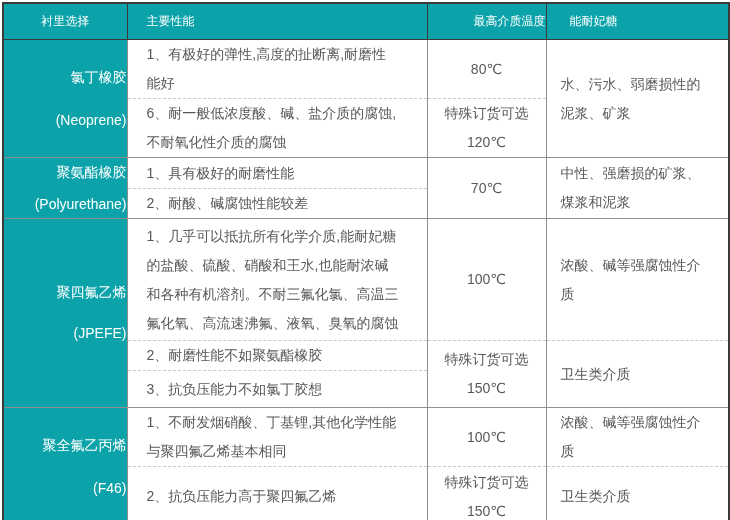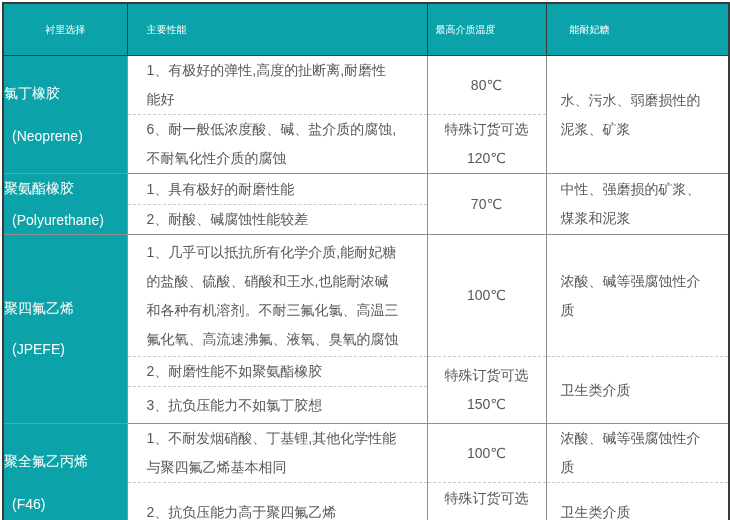--- a/index.html
+++ b/index.html
@@ -14,46 +14,46 @@
     border-collapse: collapse;
     table-layout: fixed;
     width: 726px;
     margin: 2px;
     border: 2px solid var(--border-dark, #3a3a3a);
   }
   th {
     background: var(--accent, #0ba3a9);
     color: var(--header-text, #ffffff);
     font-weight: normal;
-    font-size: 10px;
+    font-size: 12px;
     height: 35px;
     border: 1px solid var(--border-dark, #3a3a3a);
-    padding: 8px;
+    padding: 0;
   }
   th.h-lining { text-align: center; }
   th.h-perf   { text-align: left; padding-left: 19px; }
-  th.h-temp   { text-align: left; }
+  th.h-temp   { text-align: right; }
   th.h-range  { text-align: left; padding-left: 23px; }
 
   td {
     border-left: 1px solid var(--border-mid, #8f8f8f);
     border-top: 1px solid var(--border-mid, #8f8f8f);
     color: var(--body-text, #585858);
     font-size: 14px;
     line-height: 29px;
     vertical-align: middle;
     padding: 0;
     overflow: hidden;
   }
   td.dashed { border-top: 1px dashed var(--border-dashed, #c9c9c9); }
 
   td.name {
     background: var(--accent, #0ba3a9);
     color: var(--header-text, #ffffff);
-    text-align: left;
+    text-align: right;
     line-height: 17px;
   }
   td.name .cn { display: block; }
   td.name .en { display: block; padding-left: 8px; }
   td.gap-lg .cn { margin-bottom: 26px; }
   td.gap-sm .cn { margin-bottom: 15px; }
   td.gap-md .cn { margin-bottom: 24px; }
 
   td.perf {
     text-align: left;

